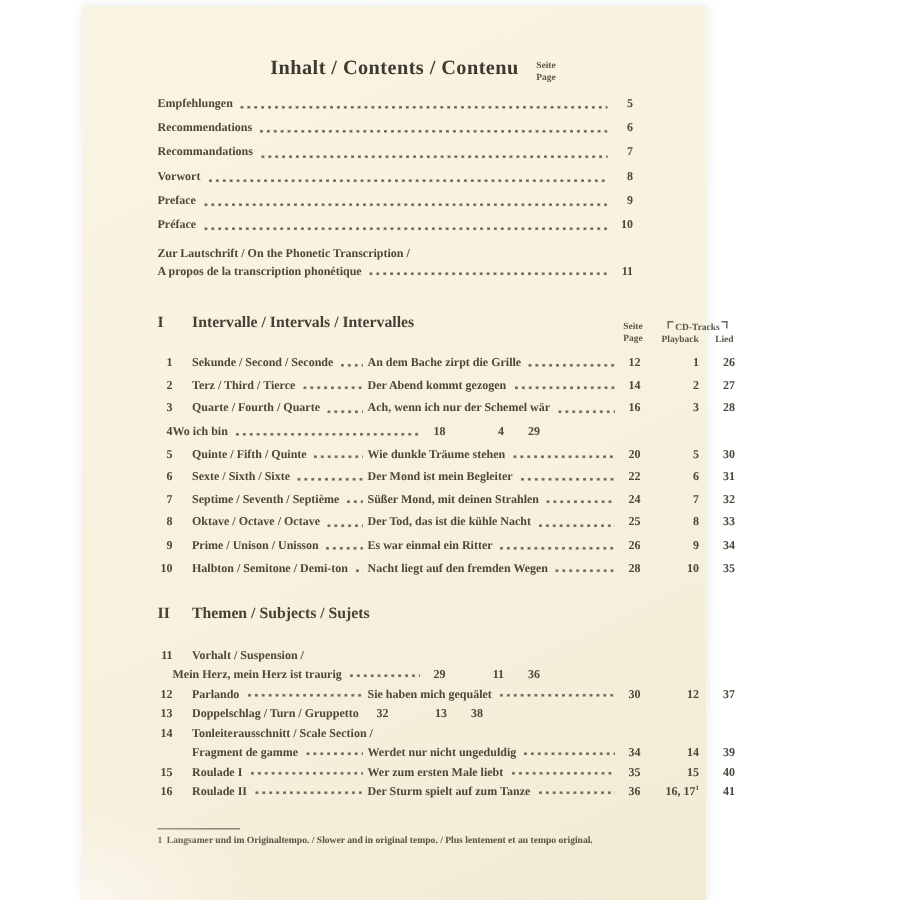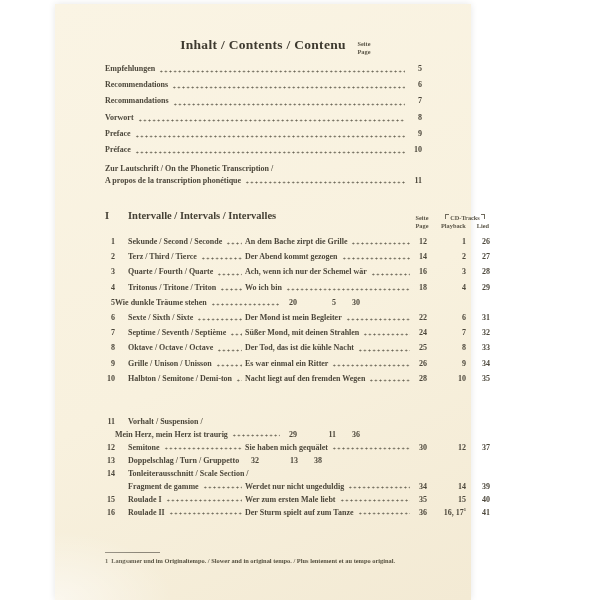--- a/index.html
+++ b/index.html
@@ -192,36 +192,36 @@
               <span class="leader"></span>
             </span>
         <span class="c-page">16</span>
         <span class="c-playback"><span>3</span></span>
         <span class="c-lied">28</span>
       </div>
         </div>
         <div class="s-row">
       <div class="s-line">
         <span class="c-num">4</span>
-        <span class="c-name">
-              <span class="txt">Tritonus / Tritone / Triton</span>
-              <span class="leader"></span>
-            </span>
         <span class="c-song">
               <span class="txt">Wo ich bin</span>
               <span class="leader"></span>
             </span>
         <span class="c-page">18</span>
         <span class="c-playback"><span>4</span></span>
         <span class="c-lied">29</span>
       </div>
         </div>
         <div class="s-row">
       <div class="s-line">
         <span class="c-num">5</span>
+        <span class="c-name">
+              <span class="txt">Quinte / Fifth / Quinte</span>
+              <span class="leader"></span>
+            </span>
         <span class="c-song">
               <span class="txt">Wie dunkle Träume stehen</span>
               <span class="leader"></span>
             </span>
         <span class="c-page">20</span>
         <span class="c-playback"><span>5</span></span>
         <span class="c-lied">30</span>
       </div>
         </div>
         <div class="s-row">
@@ -269,21 +269,21 @@
             </span>
         <span class="c-page">25</span>
         <span class="c-playback"><span>8</span></span>
         <span class="c-lied">33</span>
       </div>
         </div>
         <div class="s-row">
       <div class="s-line">
         <span class="c-num">9</span>
         <span class="c-name">
-              <span class="txt">Grille / Unison / Unisson</span>
+              <span class="txt">Prime / Unison / Unisson</span>
               <span class="leader"></span>
             </span>
         <span class="c-song">
               <span class="txt">Es war einmal ein Ritter</span>
               <span class="leader"></span>
             </span>
         <span class="c-page">26</span>
         <span class="c-playback"><span>9</span></span>
         <span class="c-lied">34</span>
       </div>
@@ -301,20 +301,23 @@
             </span>
         <span class="c-page">28</span>
         <span class="c-playback"><span>10</span></span>
         <span class="c-lied">35</span>
       </div>
         </div>
       </div>
   </div>
 
   <div class="sec sec2" style="position:absolute;">
+    <div class="sec-head">
+      <span class="roman">II</span><span>Themen / Subjects / Sujets</span>
+    </div>
     <div class="rows" id="sec-rows-1">
         <div class="s-row">
         <div class="s-line">
           <span class="c-num">11</span>
           <span class="c-name c-wide">
               <span class="txt">Vorhalt / Suspension /</span>
             </span>
         </div>
       <div class="s-line">
         <span class="c-num"></span>
@@ -324,21 +327,21 @@
             </span>
         <span class="c-page">29</span>
         <span class="c-playback"><span>11</span></span>
         <span class="c-lied">36</span>
       </div>
         </div>
         <div class="s-row">
       <div class="s-line">
         <span class="c-num">12</span>
         <span class="c-name">
-              <span class="txt">Semitone</span>
+              <span class="txt">Parlando</span>
               <span class="leader"></span>
             </span>
         <span class="c-song">
               <span class="txt">Sie haben mich gequälet</span>
               <span class="leader"></span>
             </span>
         <span class="c-page">30</span>
         <span class="c-playback"><span>12</span></span>
         <span class="c-lied">37</span>
       </div>

